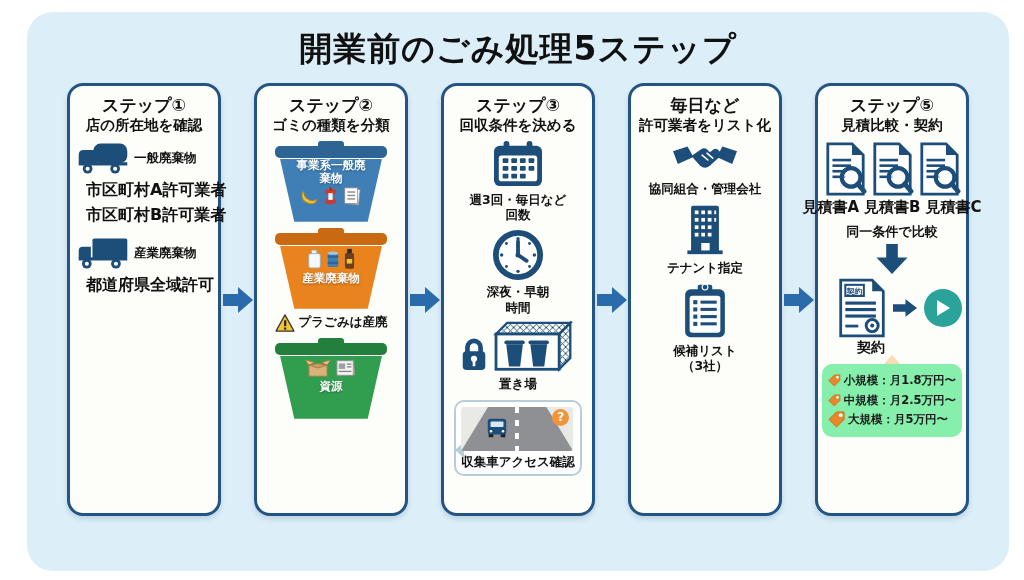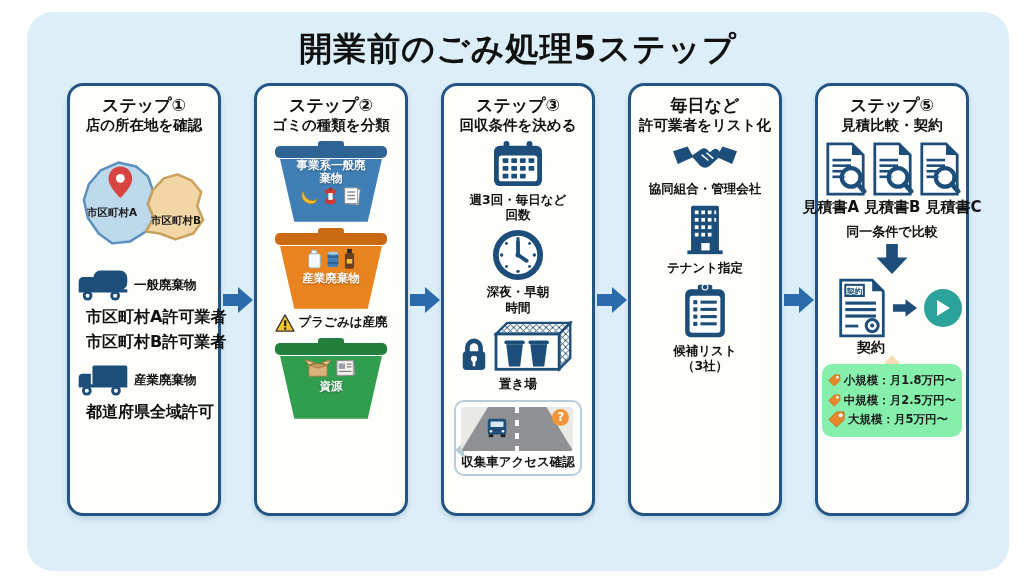--- a/index.html
+++ b/index.html
@@ -87,32 +87,20 @@
 
 <div class="canvas">
   <div class="title">開業前のごみ処理5ステップ</div>
 
   <div class="row">
 
     <section class="panel">
       <div class="step-label">ステップ①</div>
       <div class="step-heading">店の所在地を確認</div>
 
-      <div class="map-wrap">
-        <svg width="138" height="122" viewBox="0 0 140 122">
-          <path d="M14 44 L26 30 L44 22 L62 26 L74 36 L79 50 L74 64 L80 78 L72 92 L56 102 L38 104 L24 94 L13 78 L9 60 Z" fill="#bdd9ec" stroke="#5b8fbe" stroke-width="2.5" stroke-linejoin="round"></path>
-          <path d="M79 50 L90 38 L104 34 L118 40 L128 52 L124 66 L130 80 L120 94 L102 100 L86 94 L72 92 L80 78 L74 64 Z" fill="#f2d6a6" stroke="#c9a05e" stroke-width="2.5" stroke-linejoin="round"></path>
-          <g transform="translate(34,26)">
-            <path d="M12 0 C5 0 0 5.5 0 12.5 C0 21 12 32 12 32 C12 32 24 21 24 12.5 C24 5.5 19 0 12 0 Z" fill="#d64541"></path>
-            <circle cx="12" cy="12" r="4.5" fill="#ffffff"></circle>
-          </g>
-        </svg>
-        <span class="map-label a">市区町村A</span>
-        <span class="map-label b">市区町村B</span>
-      </div>
 
       <div class="p1-row">
         <svg width="52" height="34" viewBox="0 0 64 42">
           <rect x="20" y="2" width="42" height="24" rx="9" fill="#1d4e79"></rect>
           <rect x="15" y="10" width="10" height="16" fill="#1d4e79"></rect>
           <path d="M2 26 L2 16 Q2 10 8 10 L18 10 L18 26 Z" fill="#1d4e79"></path>
           <rect x="2" y="25" width="60" height="4" fill="#1d4e79"></rect>
           <circle cx="13" cy="33" r="6" fill="#1d4e79"></circle>
             <circle cx="13" cy="33" r="2.5" fill="#fff"></circle>
           <circle cx="47" cy="33" r="6" fill="#1d4e79"></circle>

